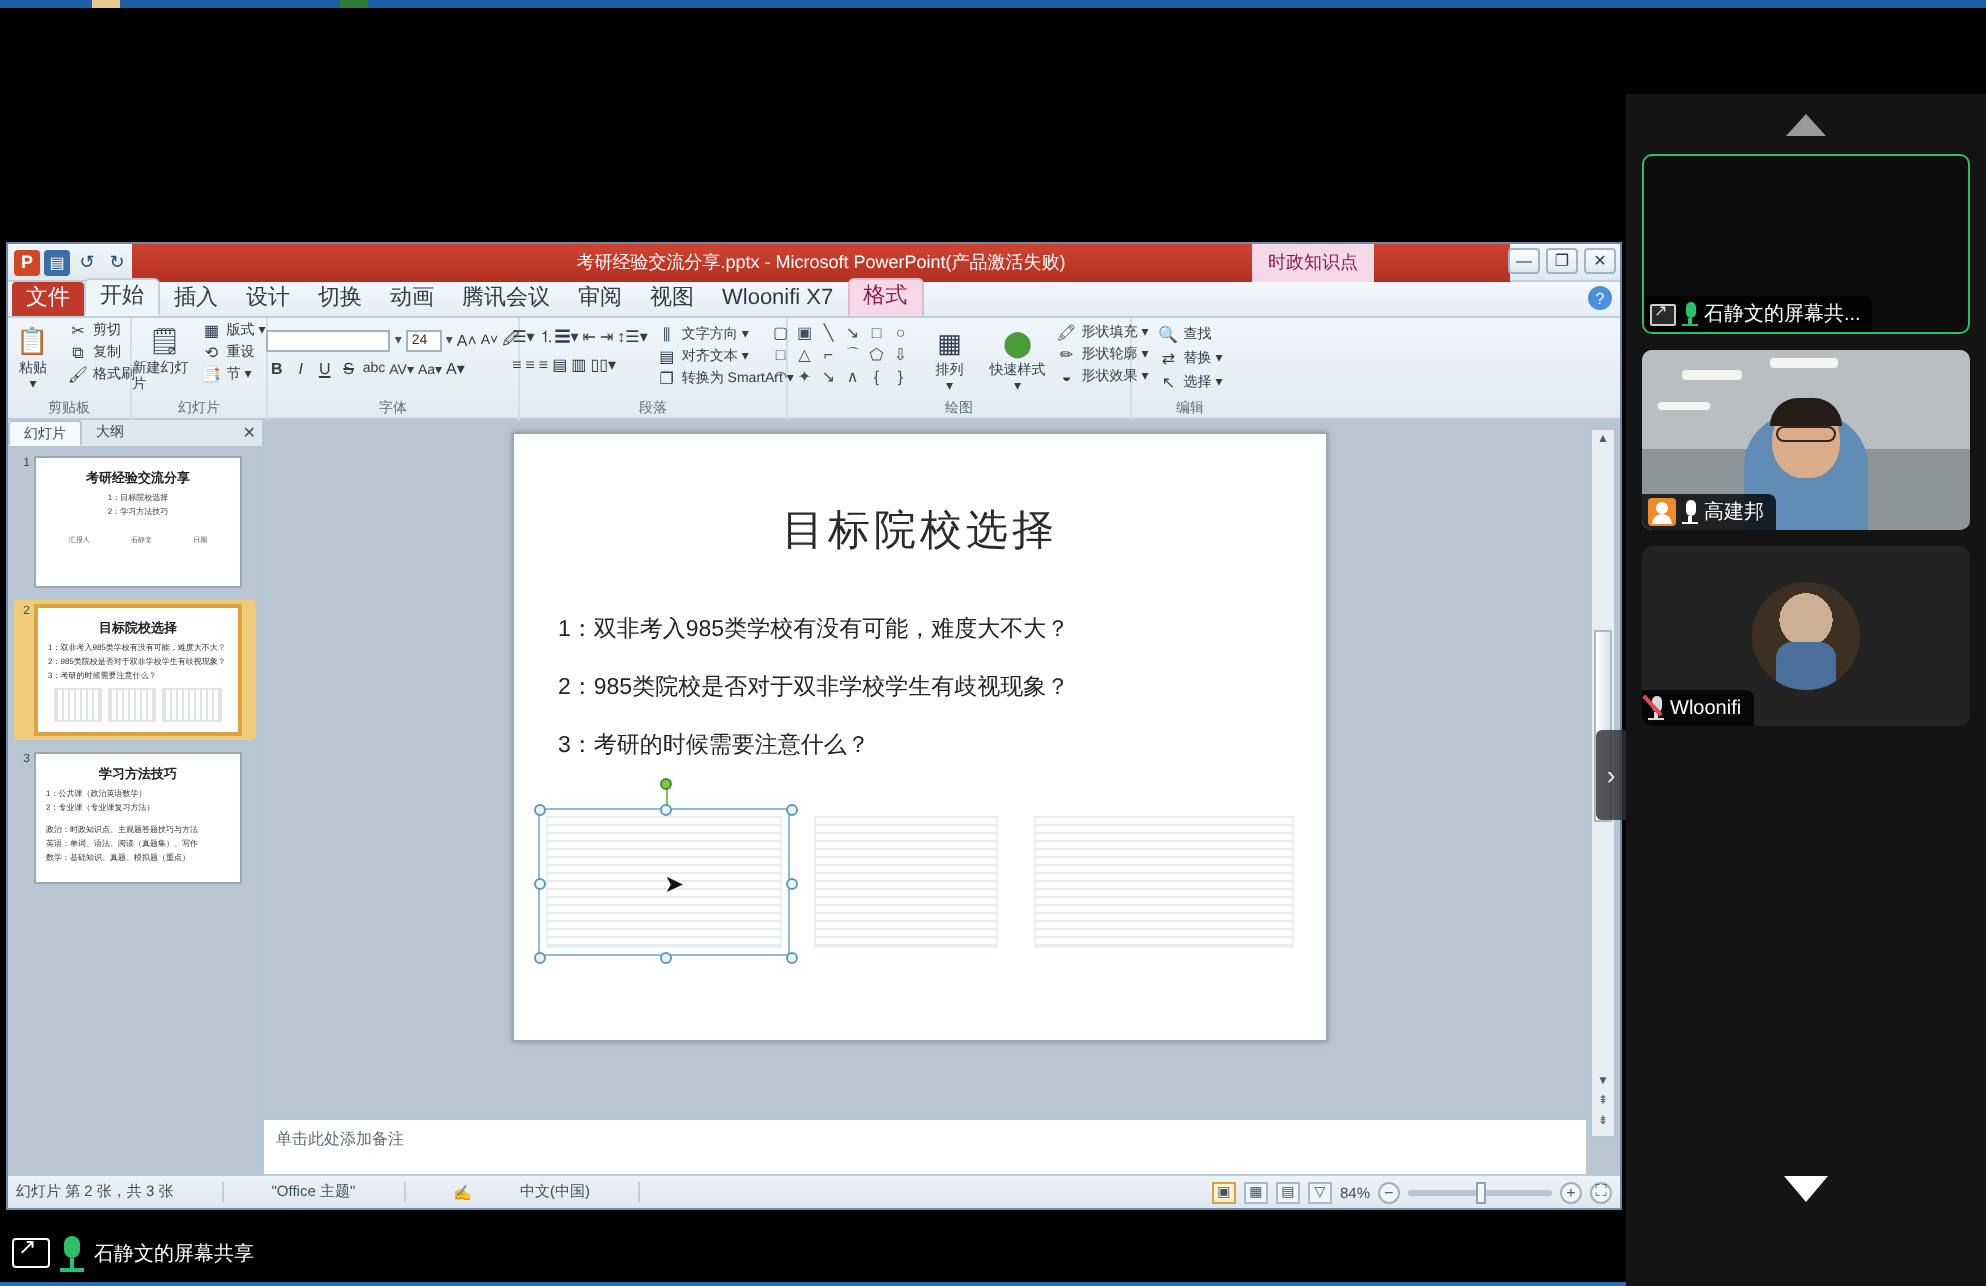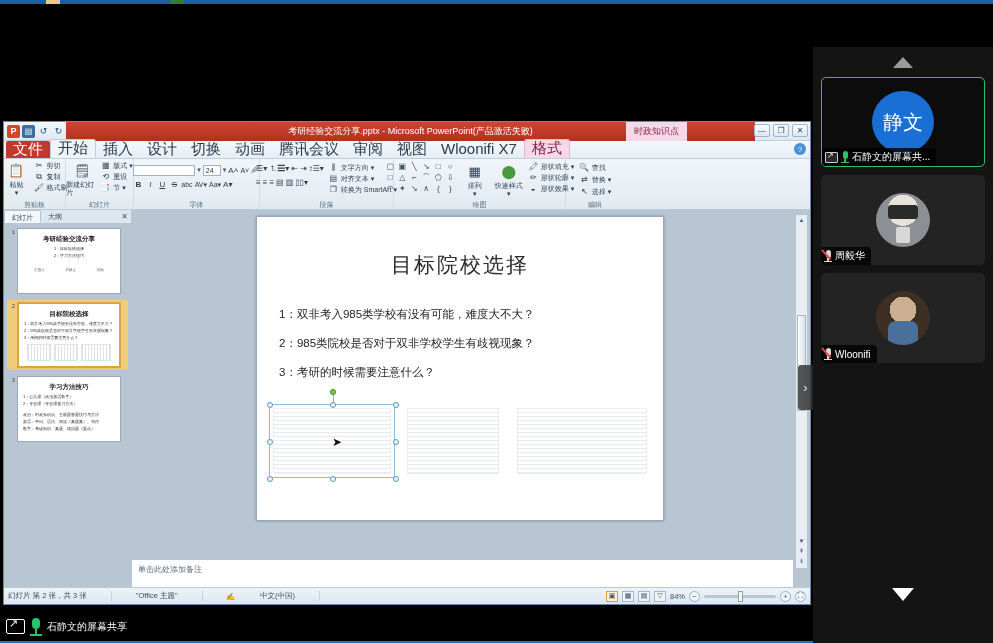--- a/index.html
+++ b/index.html
@@ -72,21 +72,21 @@
     background: linear-gradient(#fbfdff,#dde8f2);
     font-size: 8px; color: #26445f; display: flex; align-items: center; justify-content: center;
   }
 
   .ppt-tabs {
     height: 18px; background: linear-gradient(#f4f8fb,#e5edf4);
     border-bottom: 1px solid #bfcfdd;
     display: flex; align-items: flex-end; padding-left: 2px; position: relative;
   }
   .ppt-tab {
-    font-size: 15px; color: #2a3b4a; padding: 2px 7px 3px; line-height: 12px;
+    font-size: 11px; color: #2a3b4a; padding: 2px 7px 3px; line-height: 12px;
     white-space: nowrap;
   }
   .ppt-tab.file { background: #c0392b; color: #fff; border-radius: 2px 2px 0 0; }
   .ppt-tab.active { background: #eff4f8; border: 1px solid #bfcfdd; border-bottom-color: #eff4f8; border-radius: 3px 3px 0 0; }
   .ppt-tab.ctx { background: #f6d9e6; color: #8a2049; border: 1px solid #e3b9cd; border-bottom-color: #f6d9e6; border-radius: 3px 3px 0 0; }
   .help-ico { position: absolute; right: 4px; top: 2px; width: 12px; height: 12px; border-radius: 50%;
     background: #4a90d9; color: #fff; font-size: 8px; display: flex; align-items: center; justify-content: center; }
 
   .ribbon {
     height: 51px; background: linear-gradient(#f0f5f9,#e2eaf1);
@@ -621,45 +621,52 @@
     <div class="collapse-tab">›</div>
   </div>
 
   <div class="video-panel">
 
     <div class="scroll-up">
       <span class="tri"></span>
     </div>
 
     <div class="tile active">
-      <div class="avatar-circle" style="background:#1a6fd4">静文</div>
       <div class="namebar">
         <span class="share-ico"></span>
         <span class="mic-ico">
           <span class="cap"></span>
             <span class="stand"></span>
             <span class="base"></span>
         </span>
         <span class="nm">石静文的屏幕共...</span>
       </div>
     </div>
 
-
-    <div class="tile">
-      <div class="avatar-pic ap-zhou"></div>
+    <div class="tile cam">
+      <div class="cam-scene">
+        <span class="cam-light" style="left:20px; top:10px; width:30px; height:5px;"></span>
+        <span class="cam-light" style="left:64px; top:4px; width:34px; height:5px;"></span>
+        <span class="cam-light" style="left:8px; top:26px; width:26px; height:4px;"></span>
+        <span class="cam-person"></span>
+        <span class="cam-head"></span>
+        <span class="cam-hair"></span>
+        <span class="cam-glasses"></span>
+      </div>
       <div class="namebar">
-        <span class="mic-ico muted">
+        <span class="user-badge"></span>
+        <span class="mic-ico white">
           <span class="cap"></span>
             <span class="stand"></span>
             <span class="base"></span>
-            <span class="slash"></span>
         </span>
-        <span class="nm">周毅华</span>
+        <span class="nm">高建邦</span>
       </div>
     </div>
+
 
 
     <div class="tile">
       <div class="avatar-pic ap-w"></div>
       <div class="namebar">
         <span class="mic-ico muted">
           <span class="cap"></span>
             <span class="stand"></span>
             <span class="base"></span>
             <span class="slash"></span>

